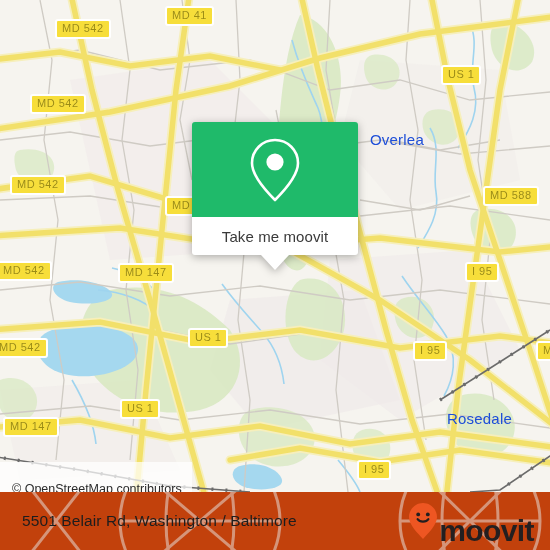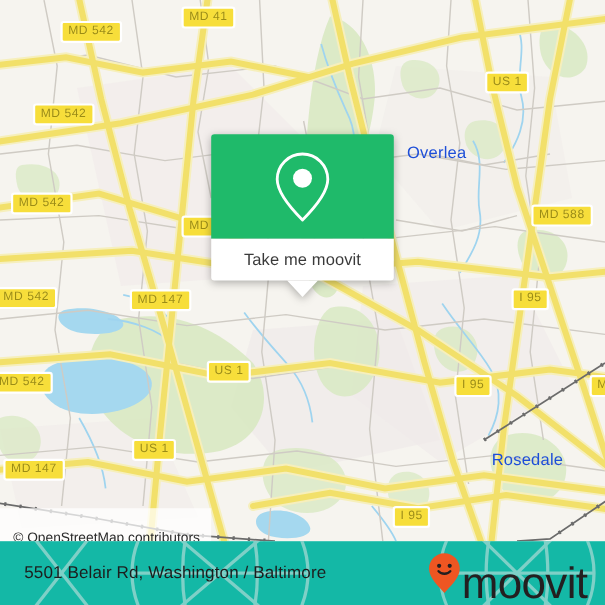--- a/index.html
+++ b/index.html
@@ -102,21 +102,21 @@
     color: #2b2b2b;
     font-size: 12.5px;
     white-space: nowrap;
   }
 
   
   #footer {
     position: absolute;
     left: 0; top: 492px;
     width: 550px; height: 58px;
-    background: #14b8a6;
+    background: #c2410c;
     display: flex;
     align-items: center;
     overflow: hidden;
   }
   #footer-watermark {
     position: absolute;
     left: 0; top: -12px;
     width: 550px; height: 82px;
     opacity: 0.5;
     pointer-events: none;
@@ -131,22 +131,22 @@
   }
   #footer-logo {
     position: absolute;
     right: 16px; top: 50%;
     transform: translateY(-50%);
     display: flex;
     align-items: center;
   }
   #footer-logo-text {
     color: #231f20;
-    font-size: 40px;
-    font-weight: normal;
+    font-size: 30px;
+    font-weight: bold;
     letter-spacing: -0.6px;
     margin-left: 1px;
     line-height: 30px;
     margin-top: 20px;
   }
 </style>
 </head>
 <body>
 
 <div id="app">

